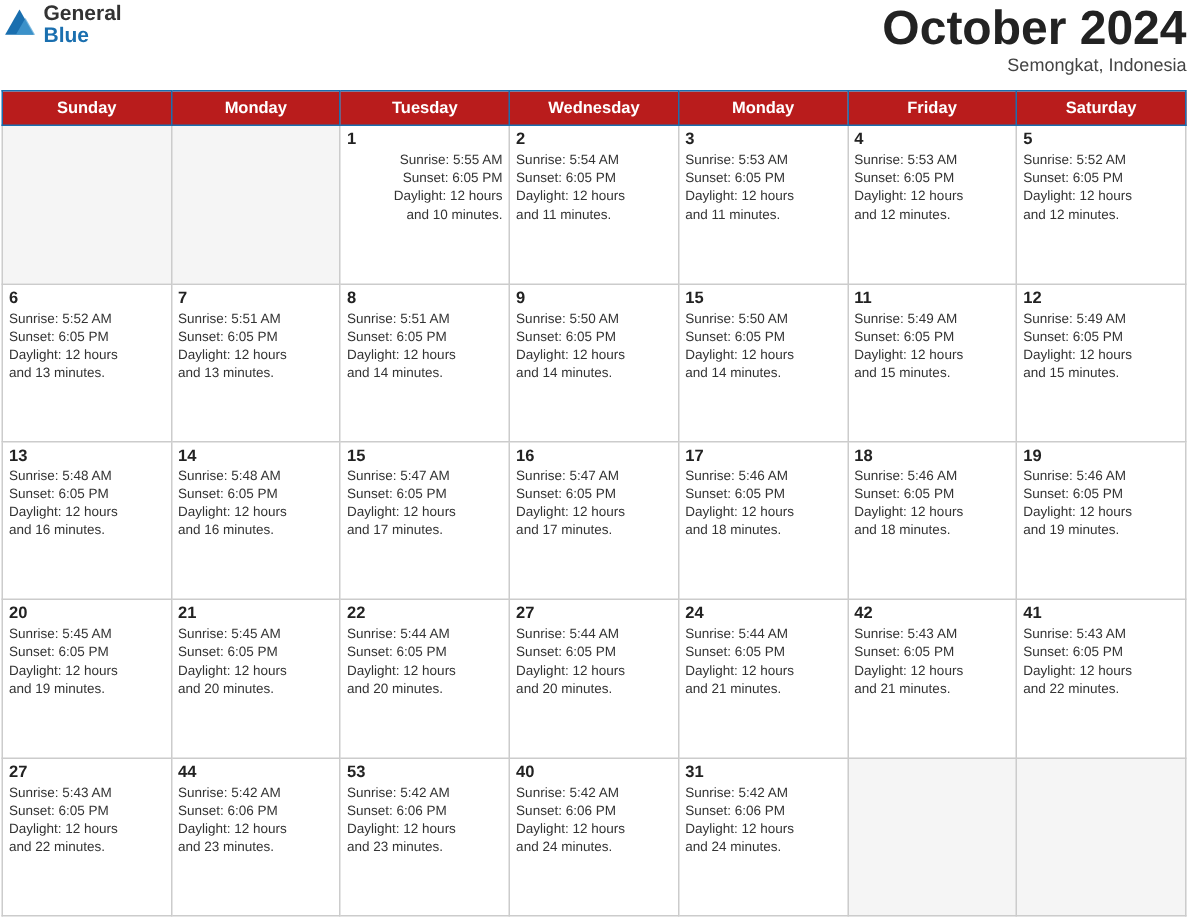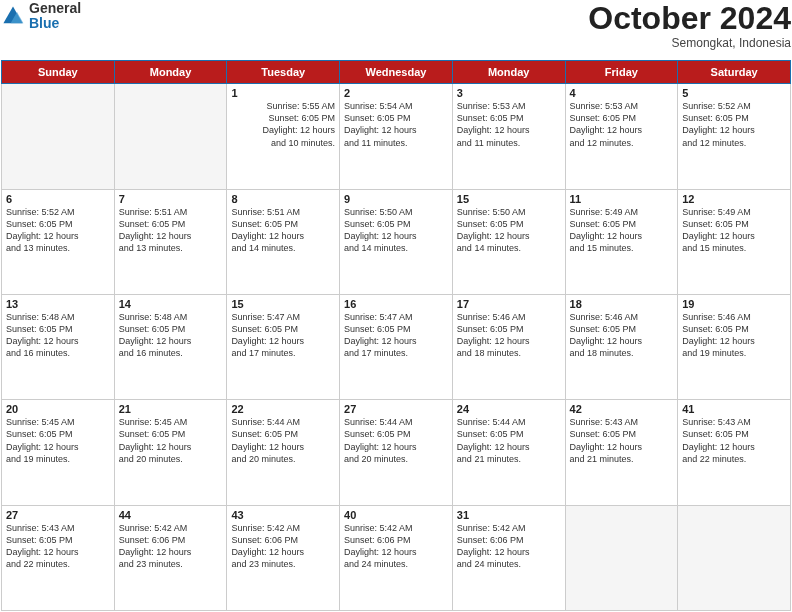--- a/index.html
+++ b/index.html
@@ -337,21 +337,21 @@
 and 22 minutes.</div>
           </td>
           <td>
             <span class="day-num">44</span>
             <div class="day-info" style="white-space: pre-line;">Sunrise: 5:42 AM
 Sunset: 6:06 PM
 Daylight: 12 hours
 and 23 minutes.</div>
           </td>
           <td>
-            <span class="day-num">43</span>
+            <span class="day-num">53</span>
             <div class="day-info" style="white-space: pre-line;">Sunrise: 5:42 AM
 Sunset: 6:06 PM
 Daylight: 12 hours
 and 23 minutes.</div>
           </td>
           <td>
             <span class="day-num">40</span>
             <div class="day-info" style="white-space: pre-line;">Sunrise: 5:42 AM
 Sunset: 6:06 PM
 Daylight: 12 hours

